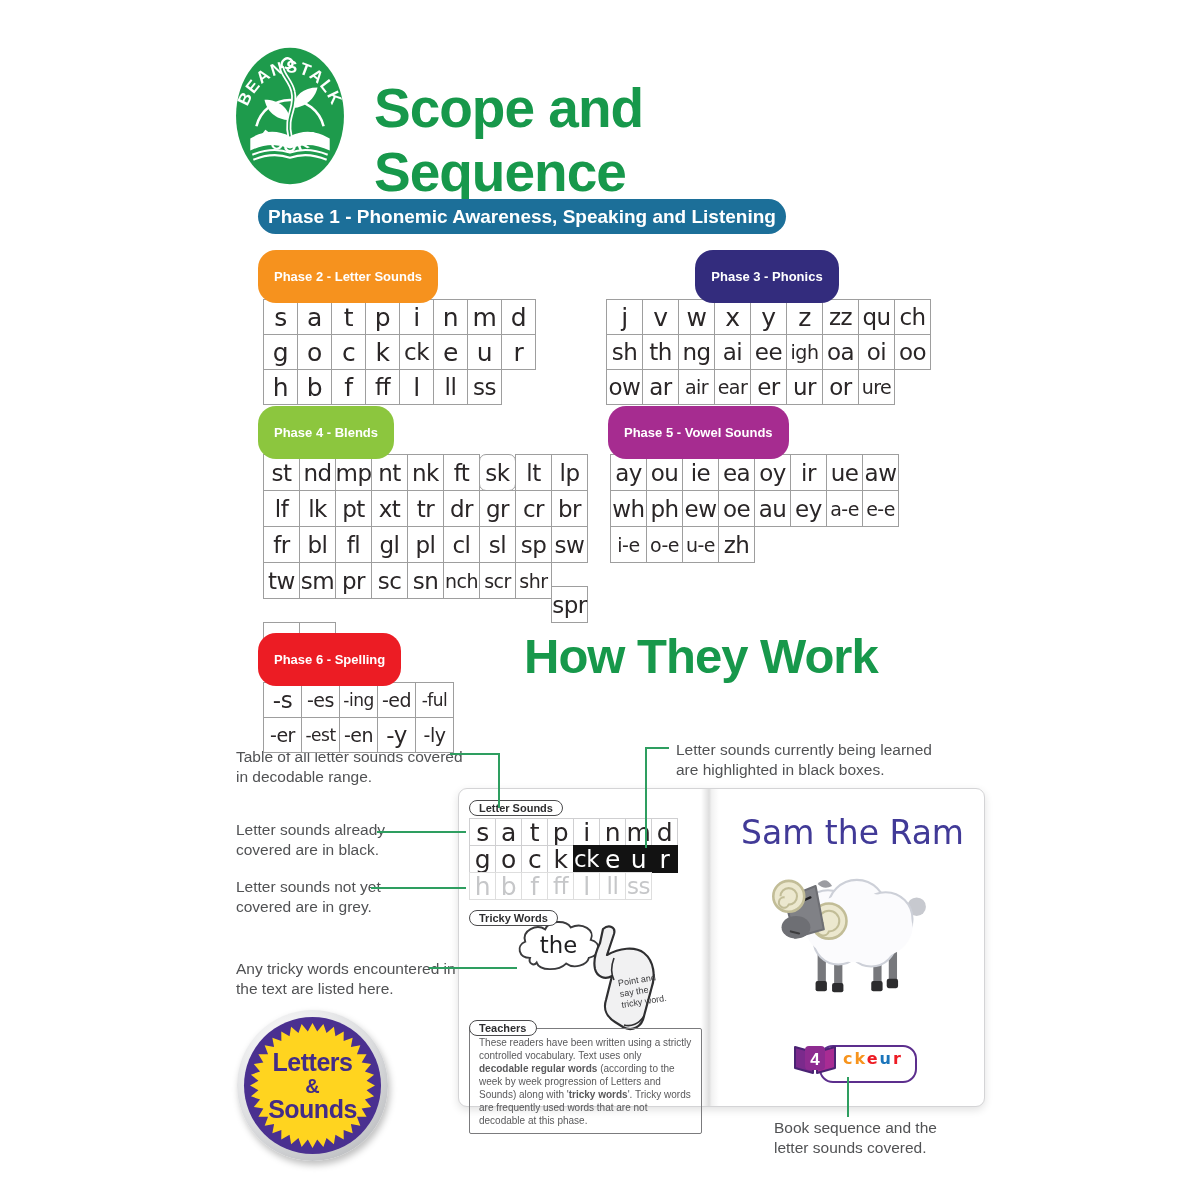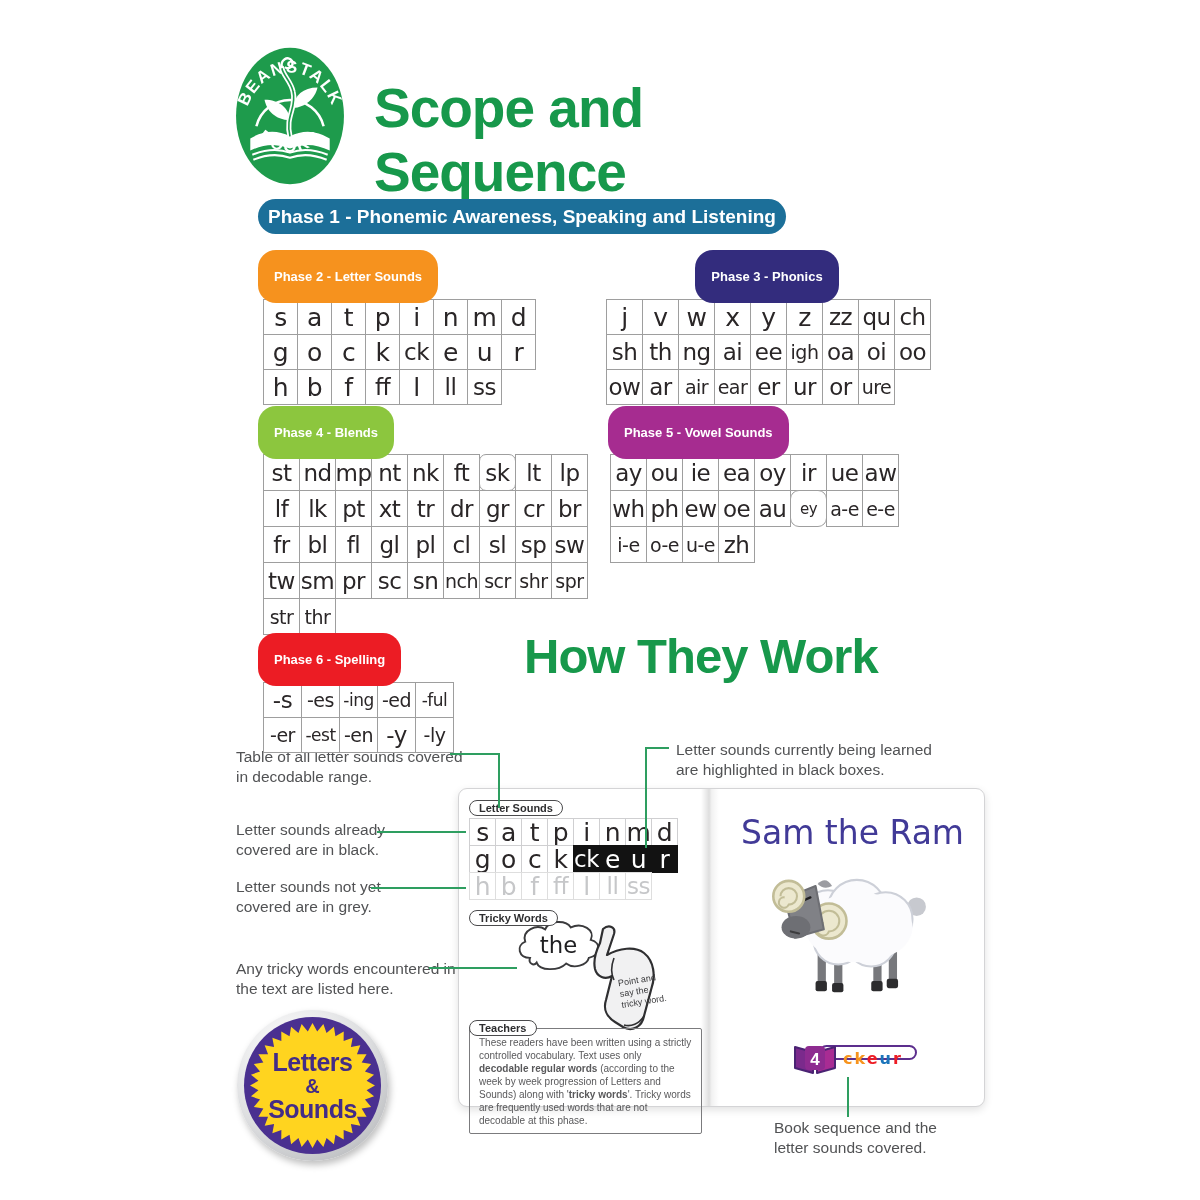--- a/index.html
+++ b/index.html
@@ -67,21 +67,21 @@
   #book-grid .cell.hl { background:#121212; border-color:#121212; color:#fff; }
   #book-grid .grey-row .cell { color:#c6c7c9; border-color:#dedede; }
   #cloud { position:absolute; left:52px; top:129px; width:95px; height:55px; }
   #hand { position:absolute; left:128px; top:135px; width:92px; height:112px; }
   #teachers-box { position:absolute; left:10px; top:239px; width:233px; border:1.6px solid #7b7b7d;
                   border-radius:2px; padding:7px 9px 6px 9px; font-size:10px; line-height:1.3; color:#59595b; }
   #sam-title { position:absolute; left:260px; top:24px; width:267px; text-align:center; font-size:33px;
                font-family:"DejaVu Sans", sans-serif; color:#413a97; }
   #ram { position:absolute; left:305px; top:78px; width:165px; height:135px; }
   #seq-badge { position:absolute; left:334px; top:252px; height:36px; }
-  #seq-pill { position:absolute; left:26px; top:4px; height:15px; border:2.5px solid #5c2e8d; border-radius:14px;
+  #seq-pill { position:absolute; left:26px; top:4px; height:38px; border:2.5px solid #5c2e8d; border-radius:14px;
               background:#fff; padding:2px 12px 0 22px; font-size:16px; font-weight:bold; letter-spacing:2px;
               font-family:"DejaVu Sans", sans-serif; }
   #seq-book-icon { position:absolute; left:0; top:0; width:44px; height:36px; }
 
   
   #sticker { position:absolute; left:237px; top:1010px; width:151px; height:151px; border-radius:50%;
              background:radial-gradient(circle at 35% 28%, #ffffff, #dcdddf 55%, #a9abae 100%);
              box-shadow:2px 4px 7px rgba(0,0,0,.25); }
   #sticker-inner { position:absolute; left:7px; top:7px; width:137px; height:137px; border-radius:50%;
                    background:#4a3090; }
@@ -230,21 +230,21 @@
         </div>
         <div class="grid-row">
           <span class="cell" style="font-size: 23px;">tw</span>
           <span class="cell" style="font-size: 23px;">sm</span>
           <span class="cell" style="font-size: 23px;">pr</span>
           <span class="cell" style="font-size: 23px;">sc</span>
           <span class="cell" style="font-size: 23px;">sn</span>
           <span class="cell" style="font-size: 19px;">nch</span>
           <span class="cell" style="font-size: 19px;">scr</span>
           <span class="cell" style="font-size: 19px;">shr</span>
-          <span class="cell" style="font-size: 19px;">spr</span>
+          <span class="cell" style="font-size: 23px; margin-top: 24px;">spr</span>
         </div>
         <div class="grid-row">
           <span class="cell" style="font-size: 19px;">str</span>
           <span class="cell" style="font-size: 19px;">thr</span>
         </div>
       </div>
   </div>
   <div class="phase-block" id="phase5">
     <span class="pill phase-badge" style="background: rgb(166, 44, 144);">Phase 5 - Vowel Sounds</span>
     <div class="grid">
@@ -257,21 +257,21 @@
           <span class="cell" style="font-size: 23px;">ir</span>
           <span class="cell" style="font-size: 23px;">ue</span>
           <span class="cell" style="font-size: 23px;">aw</span>
         </div>
         <div class="grid-row">
           <span class="cell" style="font-size: 23px;">wh</span>
           <span class="cell" style="font-size: 23px;">ph</span>
           <span class="cell" style="font-size: 23px;">ew</span>
           <span class="cell" style="font-size: 23px;">oe</span>
           <span class="cell" style="font-size: 23px;">au</span>
-          <span class="cell" style="font-size: 15px; border-radius: 9px;">ey</span>
+          <span class="cell" style="font-size: 23px;">ey</span>
           <span class="cell" style="font-size: 19px;">a-e</span>
           <span class="cell" style="font-size: 19px;">e-e</span>
         </div>
         <div class="grid-row">
           <span class="cell" style="font-size: 19px;">i-e</span>
           <span class="cell" style="font-size: 19px;">o-e</span>
           <span class="cell" style="font-size: 19px;">u-e</span>
           <span class="cell" style="font-size: 23px;">zh</span>
         </div>
       </div>

